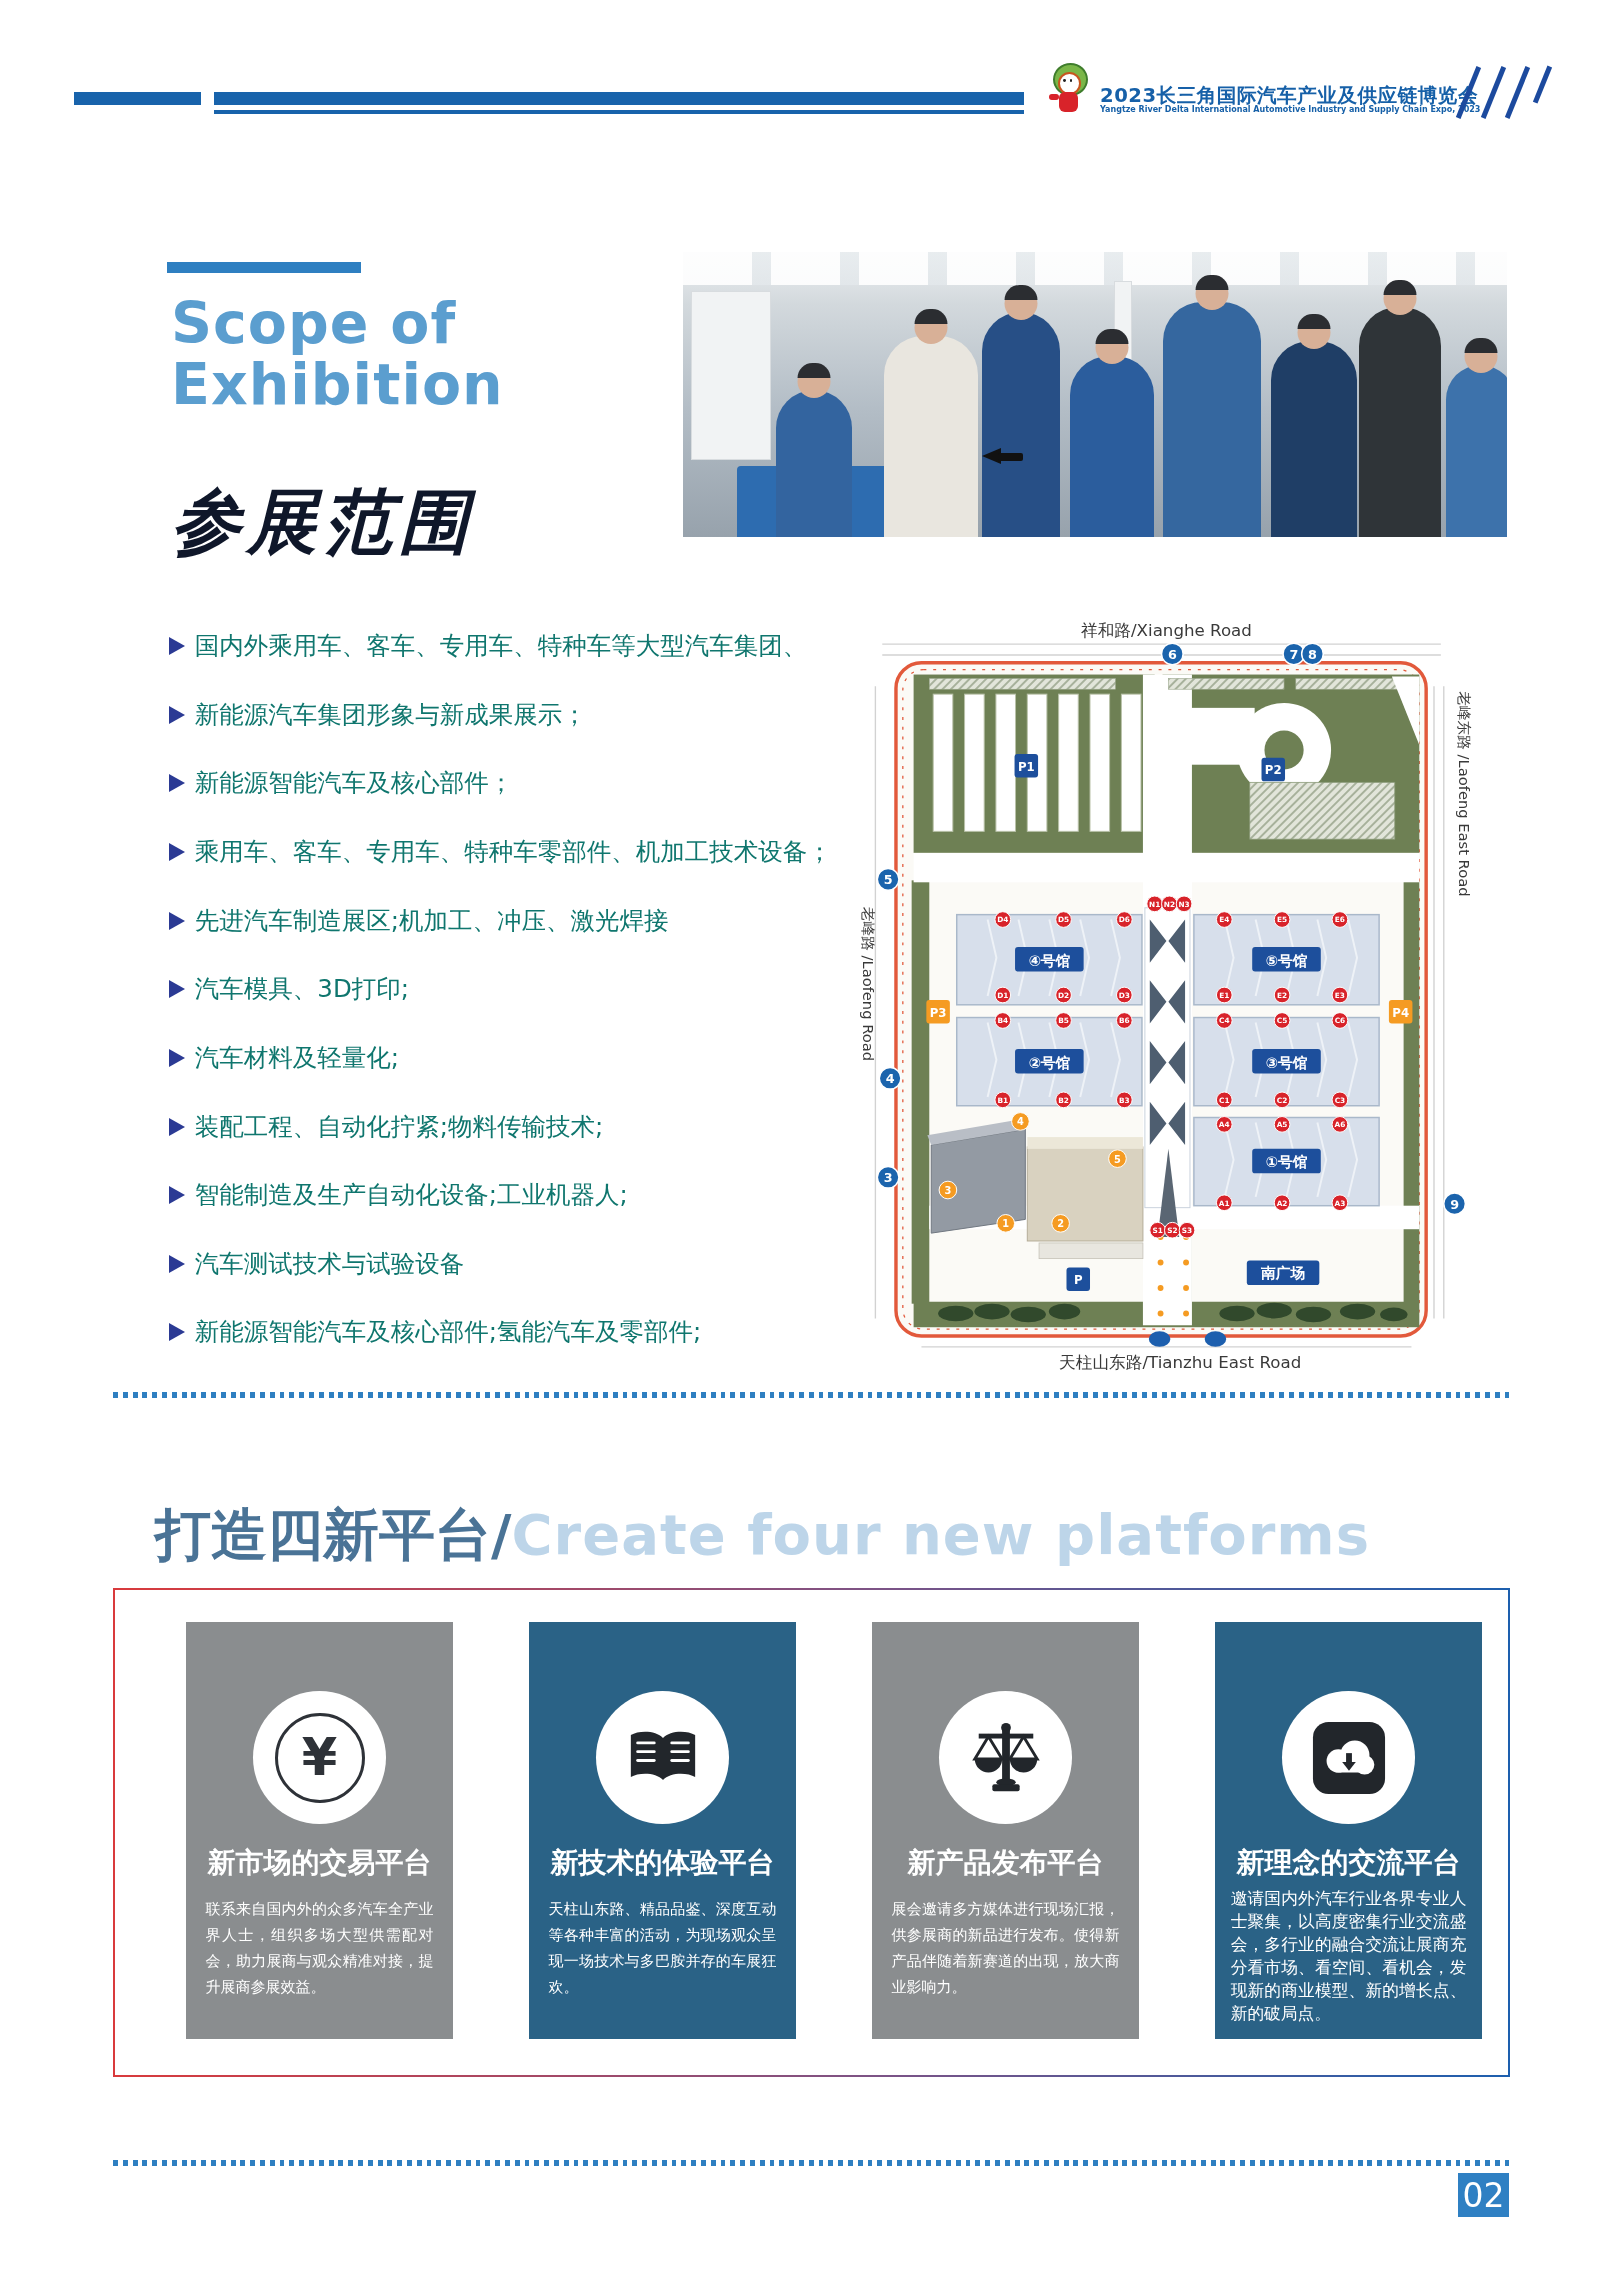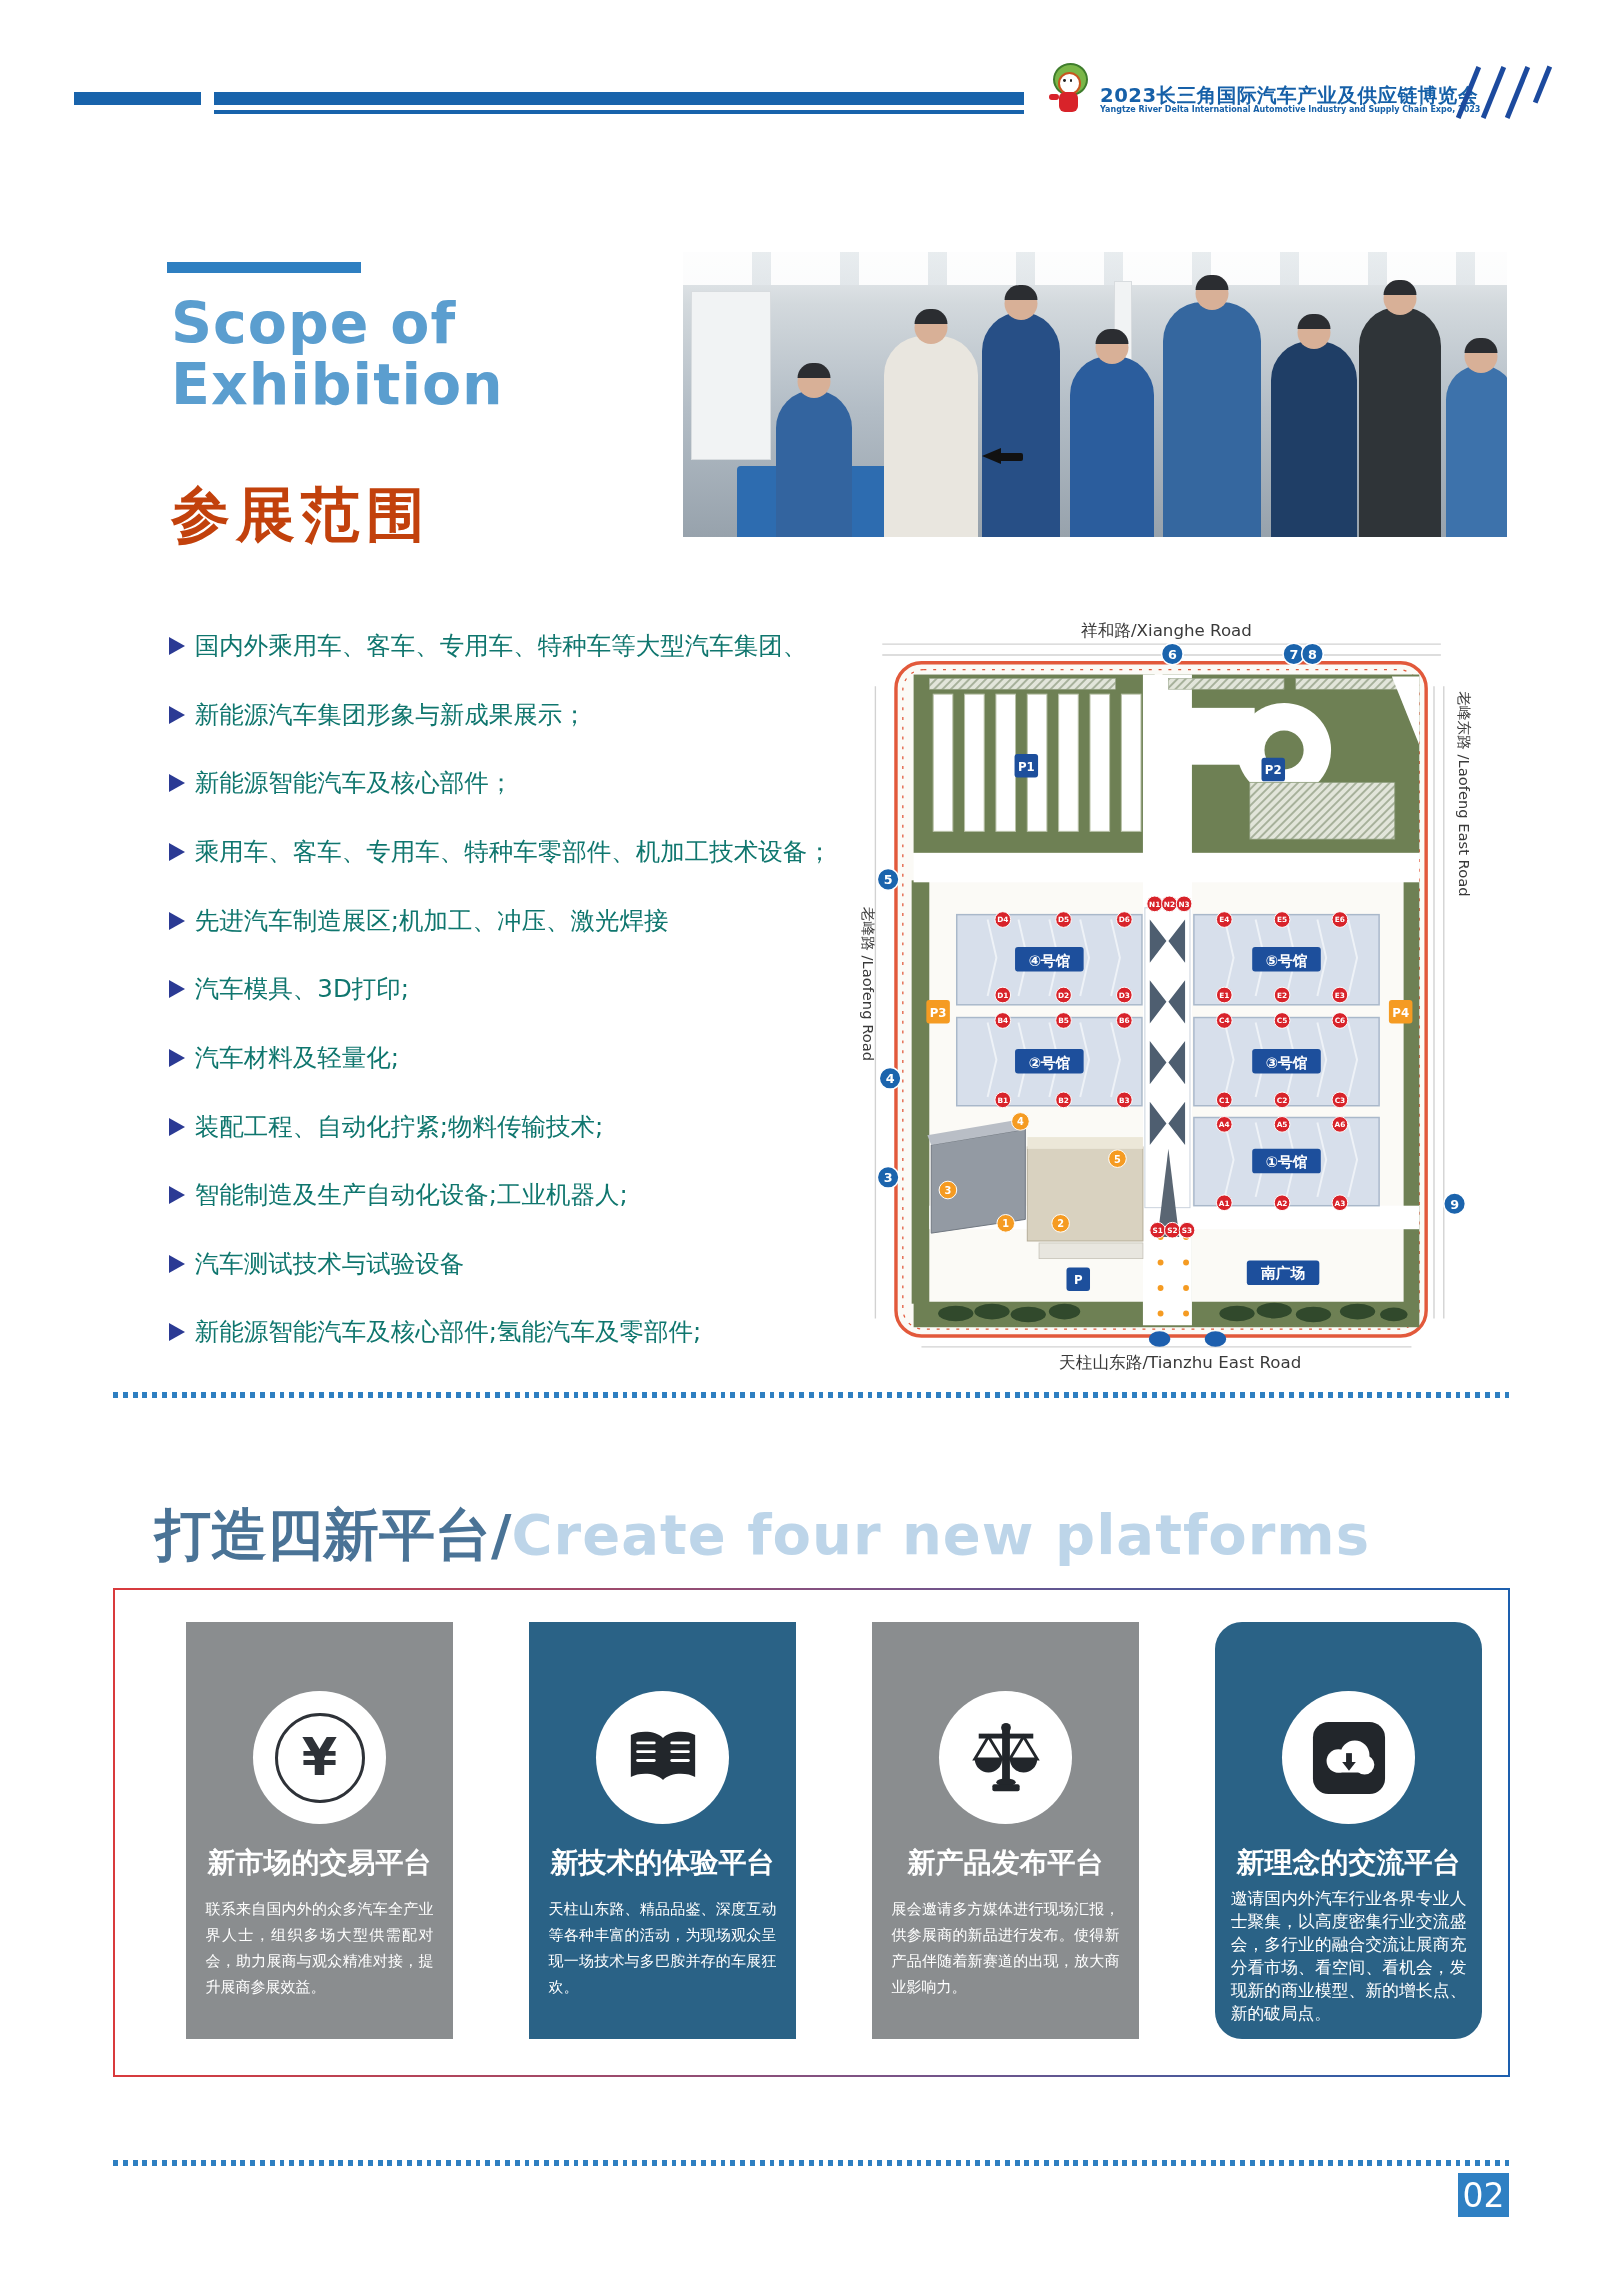--- a/index.html
+++ b/index.html
@@ -24,21 +24,21 @@
                 background:#fff;border:2px solid #c8551e;}
   #mascot .eye{position:absolute;top:15.7px;width:2.9px;height:2.9px;border-radius:50%;background:#222;}
   #mascot .body{position:absolute;left:11.8px;top:29px;width:19.6px;height:19.6px;border-radius:5.9px;
                 background:#d8232a;}
   #mascot .arm{position:absolute;left:2px;top:31px;width:9.8px;height:5.9px;border-radius:2.9px;background:#d8232a;}
 
   
   #scope-bar{position:absolute;left:167px;top:262px;width:194px;height:10.8px;background:#2e7fc1;}
   .scope-en{position:absolute;left:171px;font-size:57px;font-weight:bold;color:#5b9ecf;letter-spacing:1px;}
   #scope-en1{top:290px;} #scope-en2{top:351px;}
-  #scope-cn{position:absolute;left:171px;top:476px;font-size:59px;font-weight:bold;color:#c2410c;letter-spacing:5.9px;}
+  #scope-cn{position:absolute;left:171px;top:476px;font-size:70px;font-weight:bold;color:#0f172a;letter-spacing:5.9px;font-style:italic;}
 
   
   #photo{position:absolute;left:683px;top:252px;width:824px;height:285px;overflow:hidden;
          background:linear-gradient(180deg,#eceff1 0%,#d3d9dd 18%,#b3bdc6 55%,#97a2ac 100%);}
   #photo .lights{position:absolute;left:0;top:0;right:0;height:33px;
          background:repeating-linear-gradient(90deg,rgba(255,255,255,.9) 0 69px,rgba(230,235,238,.6) 69px 88px);}
   #photo .panel{position:absolute;background:#f1f3f4;border:1px solid #d8dcdf;}
   #photo .table{position:absolute;left:54px;bottom:0;width:162px;height:71px;background:#2d6cb0;border-radius:3.9px 3.9px 0 0;}
   .fig{position:absolute;bottom:0;border-radius:39px 39px 0 0;}
   .fig::before{content:"";position:absolute;left:50%;top:-25.5px;transform:translateX(-50%);
@@ -501,21 +501,21 @@
           <path d="M44 40 A14 14 0 0 0 72 40 Z"></path>
           <ellipse cx="40" cy="64" rx="10" ry="4"></ellipse>
           <rect x="26" y="66" width="28" height="7" rx="2"></rect>
         </g>
       </svg>
     </div>
     <h3>新产品发布平台</h3>
     <p>展会邀请多方媒体进行现场汇报，供参展商的新品进行发布。使得新产品伴随着新赛道的出现，放大商业影响力。</p>
   </div>
 
-  <div class="card blue dense" style="left:1215px;border-radius:27px;">
+  <div class="card blue dense" style="left:1215px;">
     <div class="icon-wrap">
       <svg width="76" height="76" viewBox="0 0 78 78">
         <rect x="2" y="2" width="74" height="74" rx="16" fill="#22262b"></rect>
         <g fill="#ffffff">
           <circle cx="28" cy="42" r="12"></circle>
             <circle cx="45" cy="36" r="15"></circle>
             <circle cx="55" cy="46" r="10"></circle>
           <rect x="22" y="42" width="40" height="12" rx="6"></rect>
         </g>
         <g fill="#22262b">

